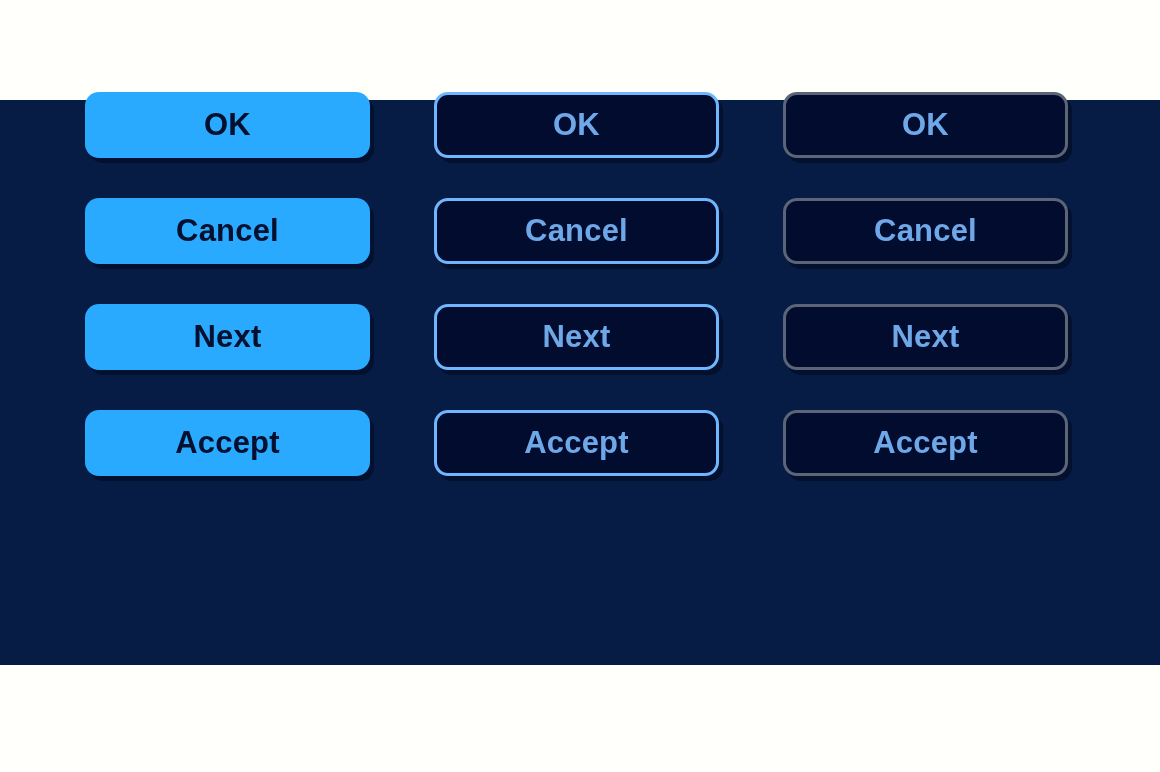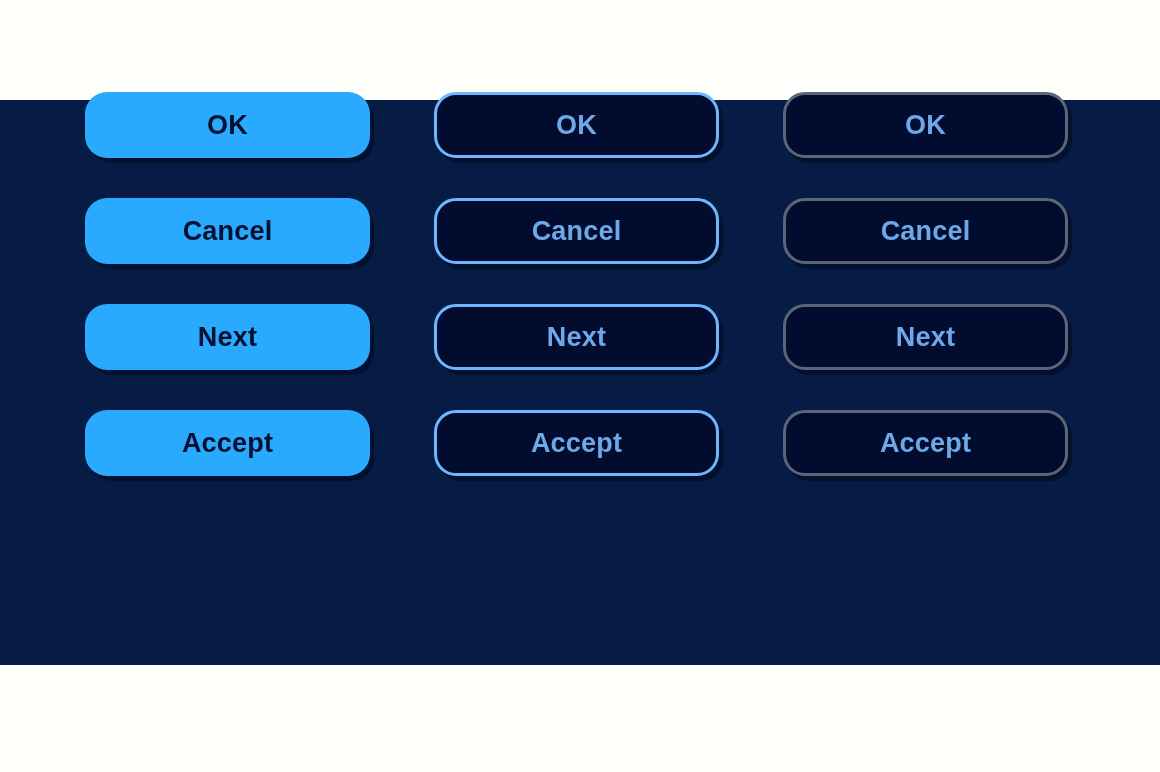--- a/index.html
+++ b/index.html
@@ -47,25 +47,25 @@
   .cell {
     width: 285px;
     margin-right: 64px;
   }
   .cell:last-child { margin-right: 0; }
 
   .btn {
     box-sizing: border-box;
     width: 285px;
     height: 66px;
-    border-radius: 22px;
+    border-radius: 14px;
     display: flex;
     align-items: center;
     justify-content: center;
-    font-size: 27px;
+    font-size: 31px;
     font-weight: 700;
     letter-spacing: 0.2px;
     user-select: none;
     cursor: pointer;
   }
 
   
   .btn.filled {
     background: #29aaff;
     border: none;

